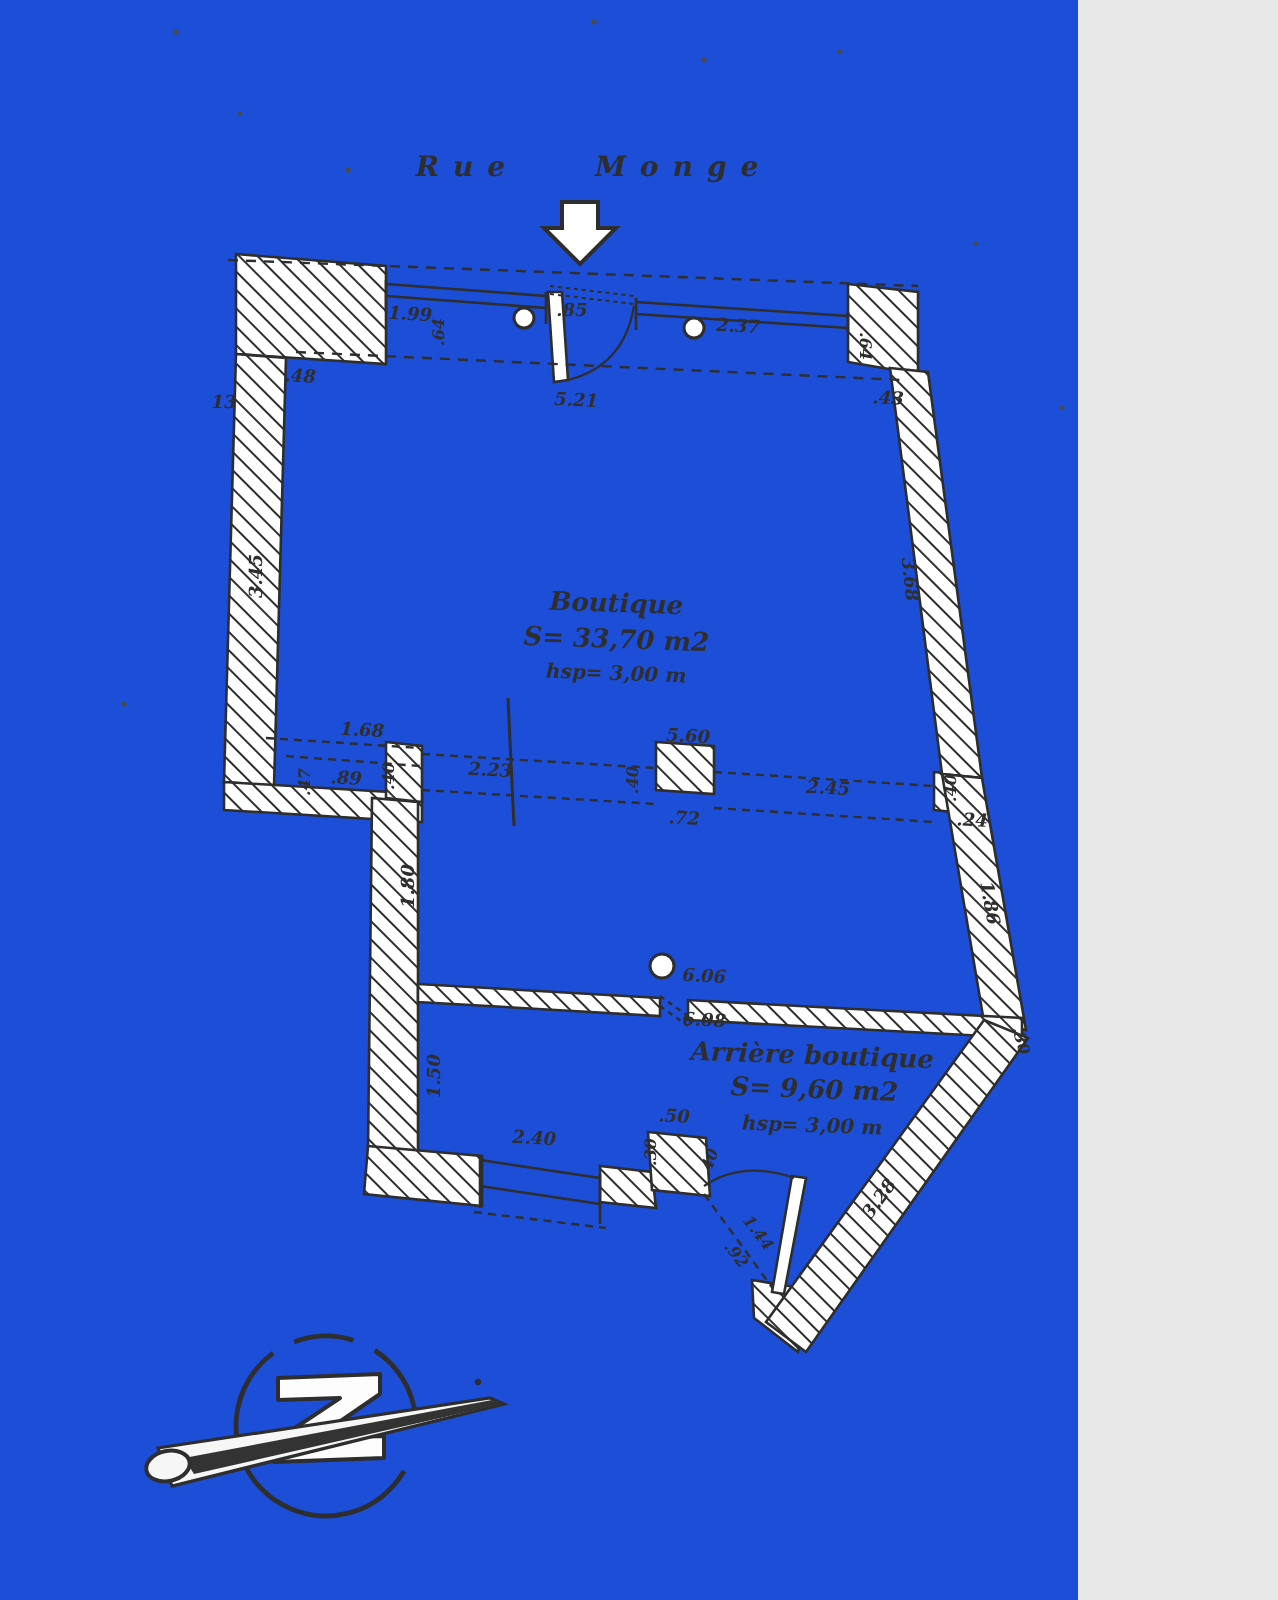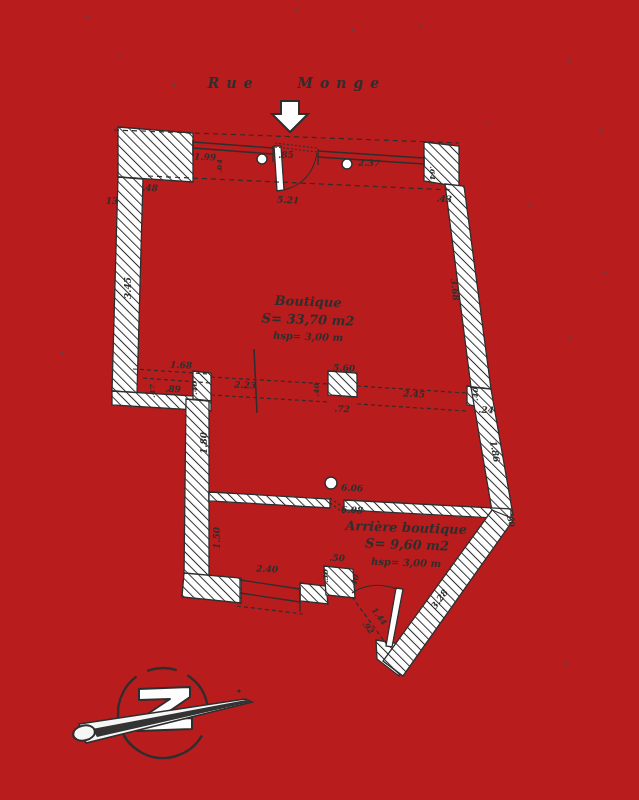--- a/index.html
+++ b/index.html
@@ -1,17 +1,17 @@
 <!DOCTYPE html>
 <html><head>
 <meta charset="utf-8">
 <style>
   html,body{margin:0;padding:0;background:#e8e8e8;}
   .page{
-    width:639px;height:800px;background:#b91c1c;position:relative;overflow:hidden;
+    width:539px;height:800px;background:#1d4ed8;position:relative;overflow:hidden;
     font-family:"DejaVu Serif", serif;
   }
   svg{position:absolute;left:0;top:0;}
   text{
     fill:#2e2e2e;
     font-family:"DejaVu Serif", serif;
     font-style:italic;
     font-weight:bold;
   }
   .dim{font-size:9px;}

